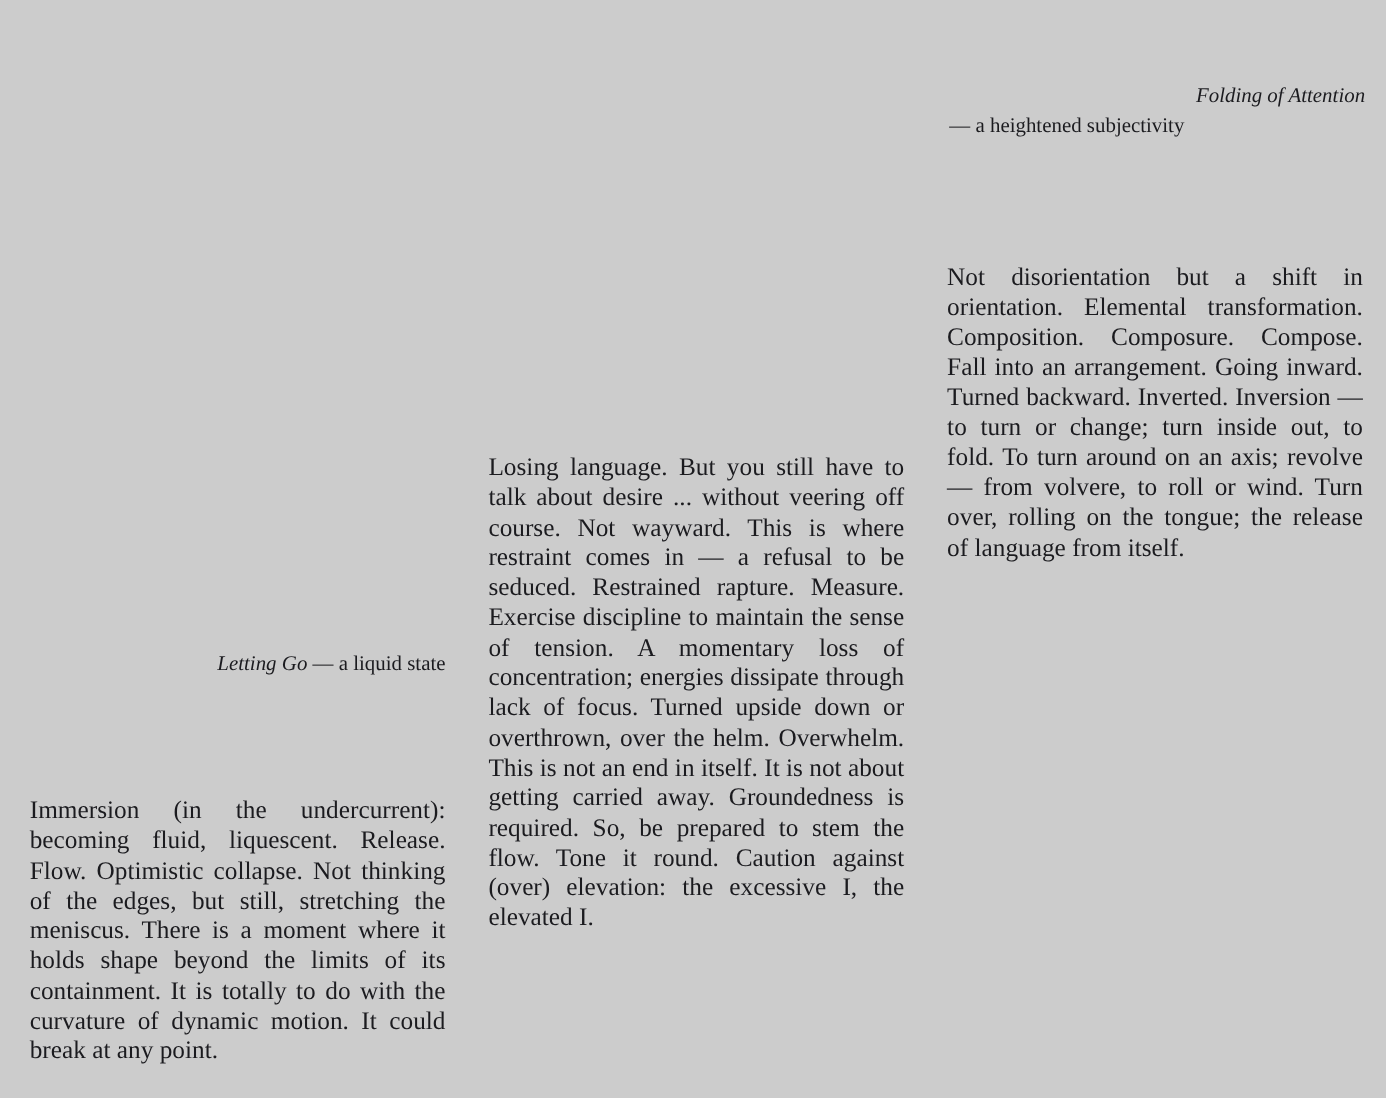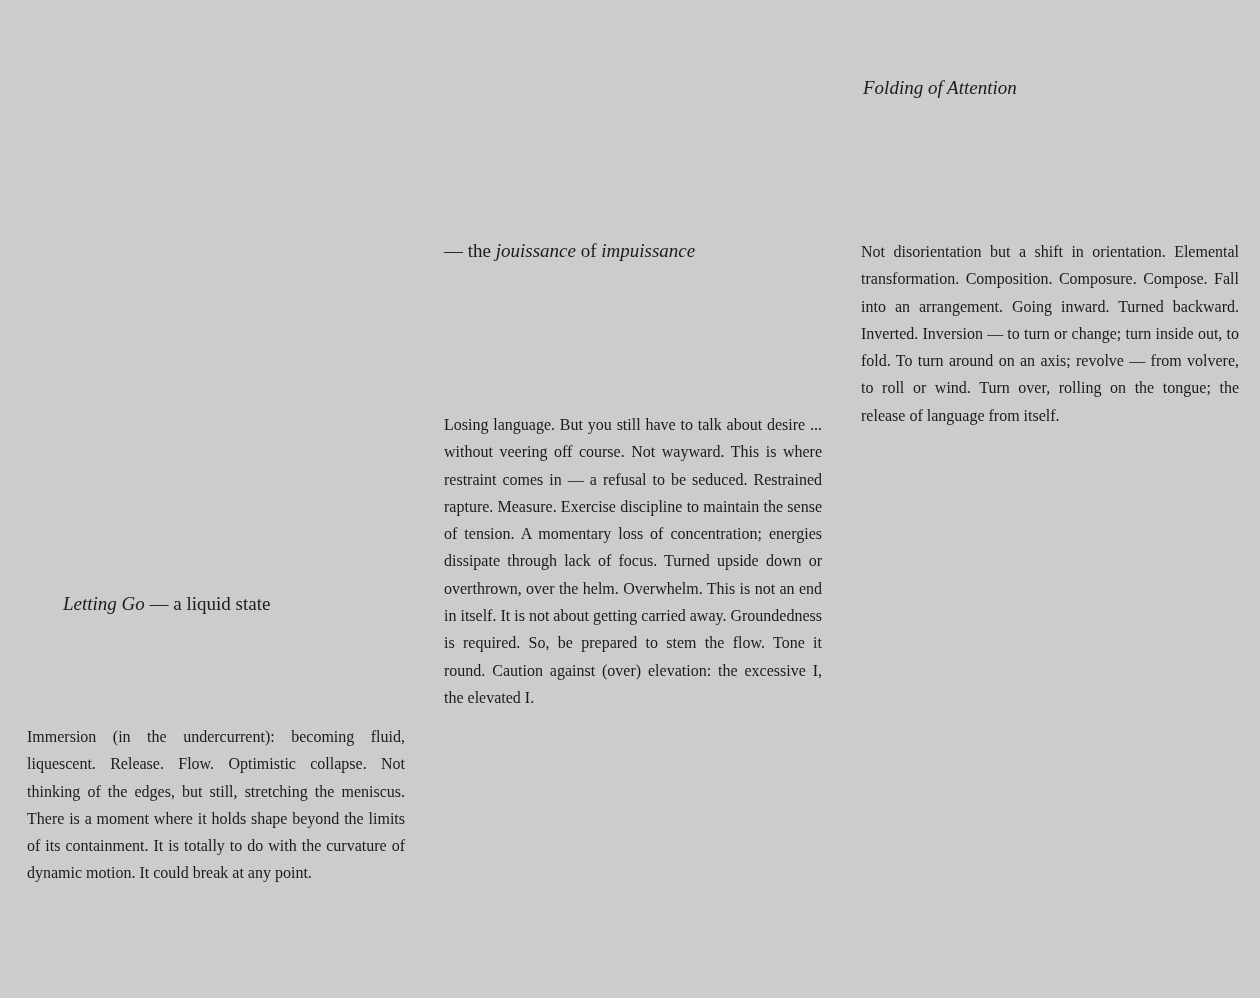--- a/index.html
+++ b/index.html
@@ -25,82 +25,83 @@
   }
   .col-1 { left: 27px;  top: 0; width: 378px; }
   .col-2 { left: 444px; top: 0; width: 378px; }
   .col-3 { left: 861px; top: 0; width: 378px; }
 
   .heading {
     font-size: 19px;
     line-height: 27px;
     font-style: italic;
     margin: 0;
+    text-align: right;
   }
   .heading .roman {
     font-style: normal;
   }
   .heading-sub {
     font-size: 19px;
     line-height: 27px;
     font-style: normal;
     margin: 0;
   }
   .heading-sub .ital {
     font-style: italic;
   }
   .body-text {
-    font-size: 16px;
+    font-size: 23px;
     line-height: 27.3px;
     text-align: justify;
     text-justify: inter-word;
     margin: 0;
     hyphens: none;
   }
 
   
   .blk { position: absolute; width: 100%; }
 
   
   .c3-head   { top: 74px;  padding-left: 2px; }
   .c3-body   { top: 238px; }
 
   
   .c2-head   { top: 237px; }
   .c2-body   { top: 411px; }
 
   
-  .c1-head   { top: 590px; margin-left: 36px; }
+  .c1-head   { top: 590px; }
   .c1-body   { top: 723px; }
 </style>
 </head>
 <body style="background: rgb(204, 204, 204); color: rgb(27, 27, 31);">
 
 <div class="page">
 
   <div class="col col-1">
     <div class="blk c1-head">
       <p class="heading"><span>Letting Go</span><span class="roman"> — a liquid state</span></p>
     </div>
     <div class="blk c1-body">
       <p class="body-text">Immersion (in the undercurrent): becoming fluid, liquescent. Release. Flow. Optimistic collapse. Not thinking of the edges, but still, stretching the meniscus. There is a moment where it holds shape beyond the limits of its containment. It is totally to do with the curvature of dynamic motion. It could break at any point.</p>
     </div>
   </div>
 
   <div class="col col-2">
     <div class="blk c2-head">
-      <p class="heading-sub"><span> — the </span><span class="ital">jouissance</span><span> of </span><span class="ital">impuissance</span></p>
     </div>
     <div class="blk c2-body">
       <p class="body-text">Losing language. But you still have to talk about desire ... without veering off course. Not wayward. This is where restraint comes in — a refusal to be seduced. Restrained rapture. Measure. Exercise discipline to maintain the sense of tension. A momentary loss of concentration; energies dissipate through lack of focus. Turned upside down or overthrown, over the helm. Overwhelm. This is not an end in itself. It is not about getting carried away. Groundedness is required. So, be prepared to stem the flow. Tone it round. Caution against (over) elevation: the excessive I, the elevated I.</p>
     </div>
   </div>
 
   <div class="col col-3">
     <div class="blk c3-head">
       <p class="heading">Folding of Attention</p>
+      <p class="heading-sub">— a heightened subjectivity</p>
     </div>
     <div class="blk c3-body">
       <p class="body-text">Not disorientation but a shift in orientation. Elemental transformation. Composition. Composure. Compose. Fall into an arrangement. Going inward. Turned backward. Inverted. Inversion — to turn or change; turn inside out, to fold. To turn around on an axis; revolve — from volvere, to roll or wind. Turn over, rolling on the tongue; the release of language from itself.</p>
     </div>
   </div>
 
 </div>
 
 </body></html>

